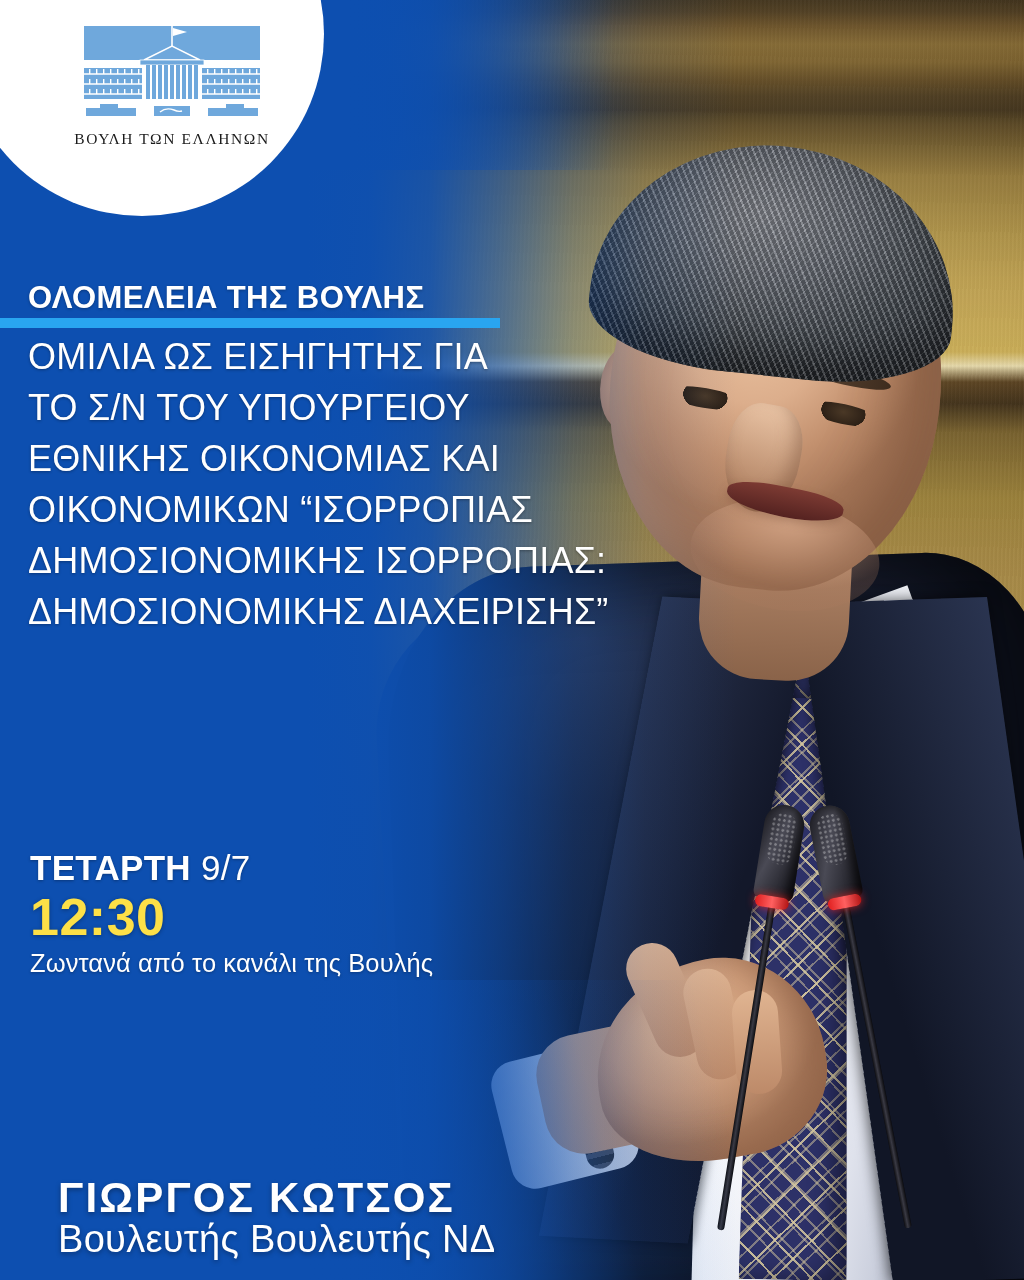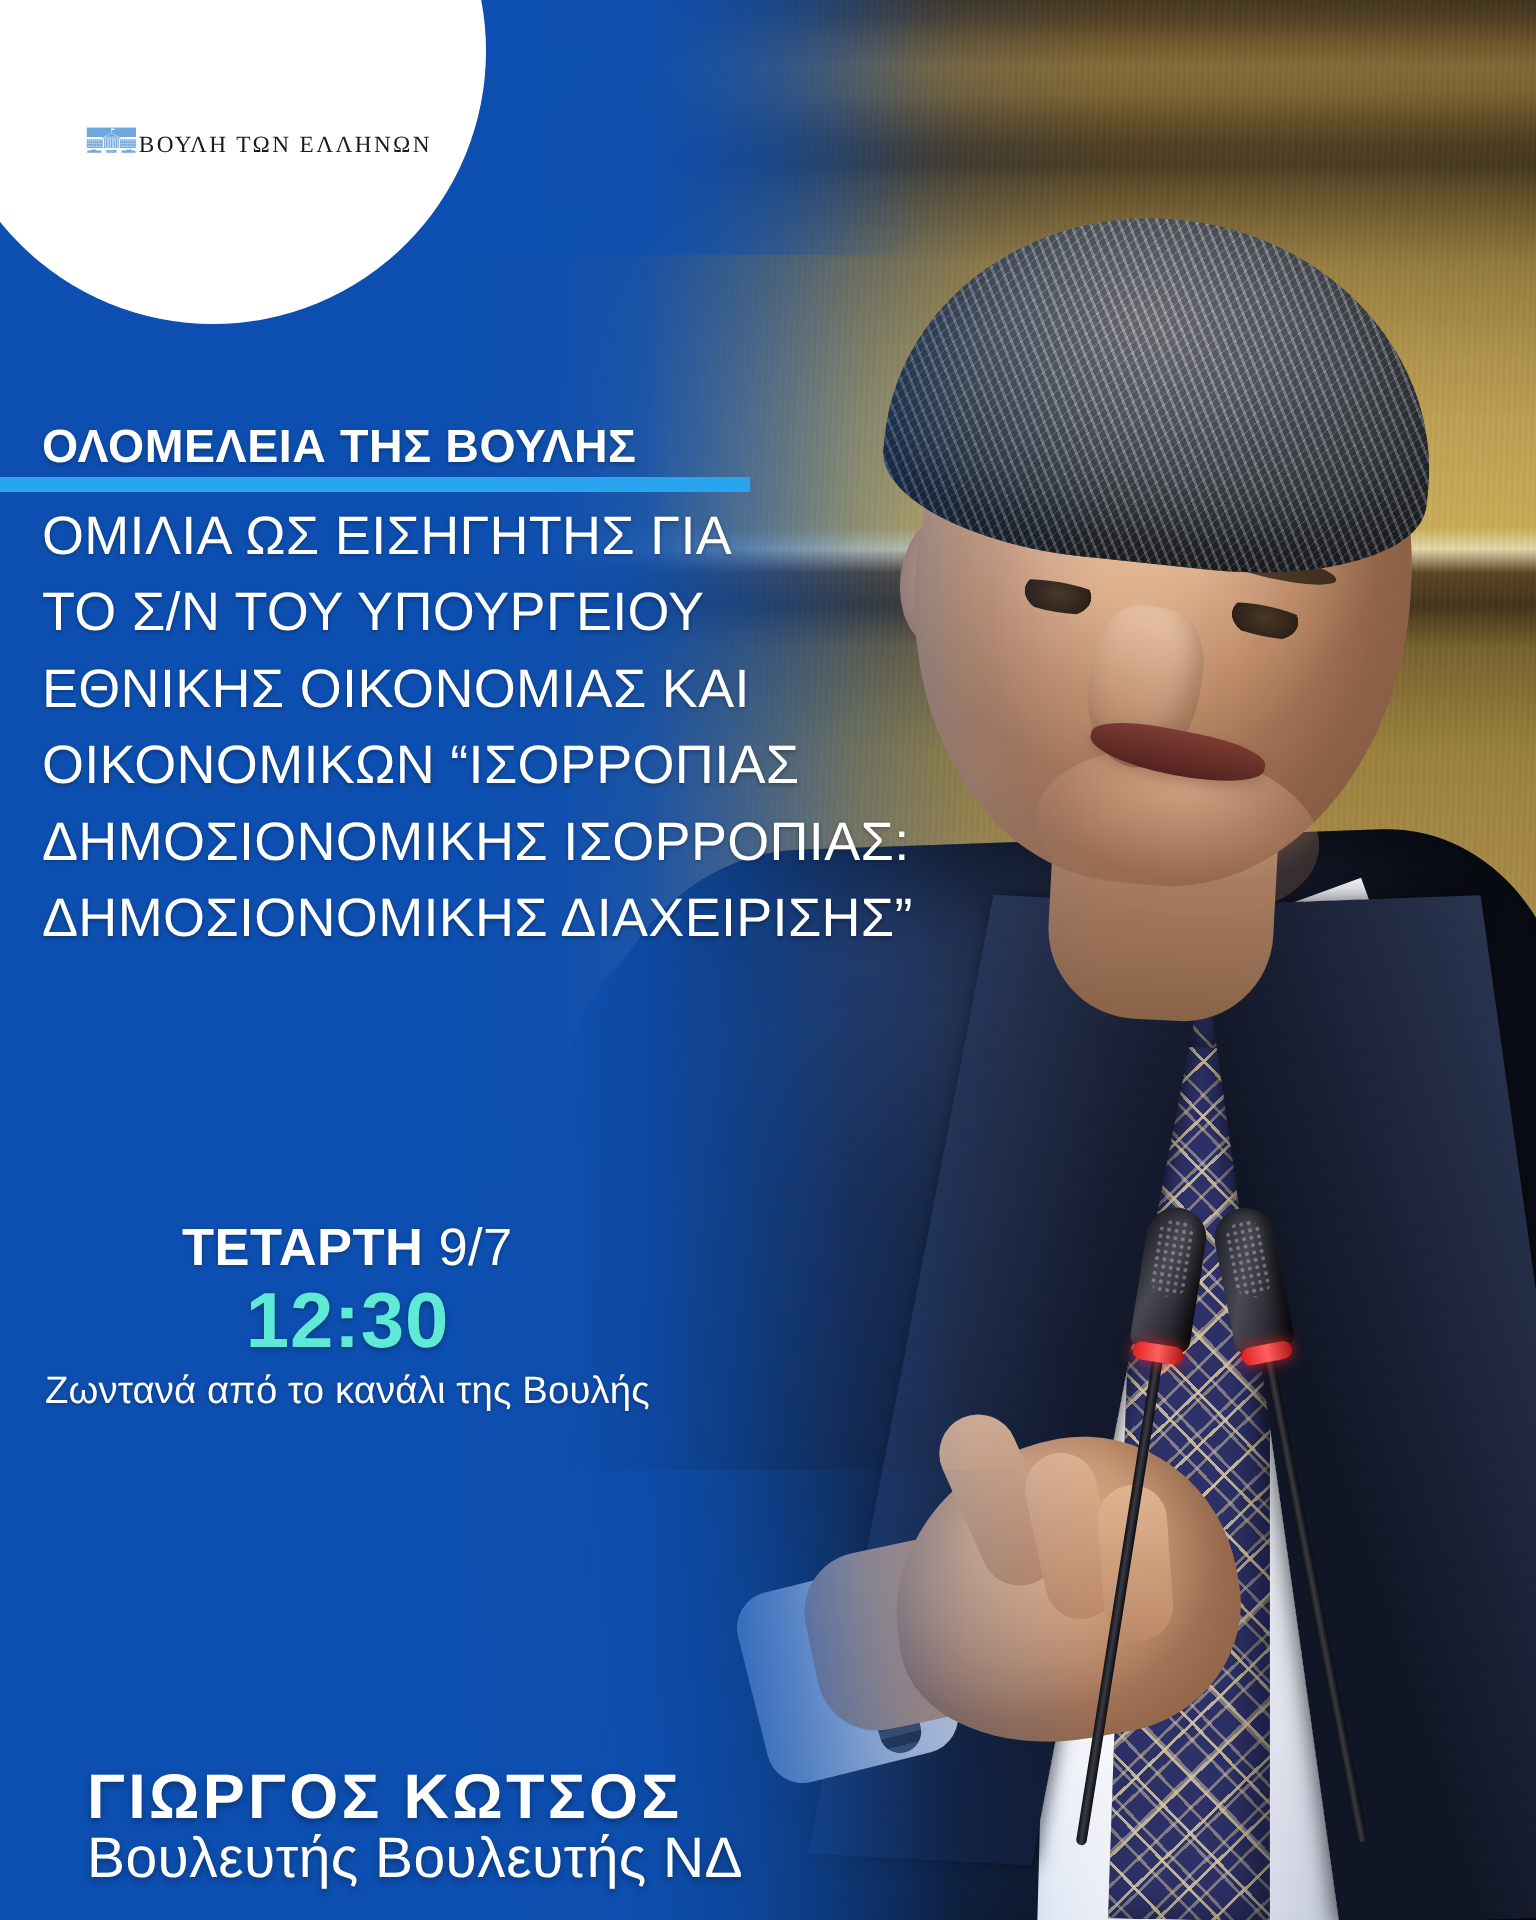--- a/index.html
+++ b/index.html
@@ -341,21 +341,21 @@
     width:364px; height:364px;
     background:#ffffff;
     border-radius:50%;
     z-index:6;
   }
   .logo-inner{
     position:absolute;
     left:56px; top:24px;
     width:232px; height:140px;
     z-index:7;
-    display:flex; align-items:center;
+    display:flex; flex-direction:column; align-items:center;
   }
   .logo-svg{display:block;}
   .logo-caption{
     margin-top:6px;
     font-family:"Liberation Serif", serif;
     font-size:15.5px;
     letter-spacing:1.6px;
     color:#1b1b1b;
     white-space:nowrap;
   }
@@ -387,29 +387,29 @@
     width:640px;
     font-size:36px;
     font-weight:normal;
     color:#ffffff;
     line-height:1.415;
     letter-spacing:.2px;
     text-shadow:0 1px 3px rgba(0,0,0,.32);
   }
   .subhead div{white-space:nowrap;}
 
-  .when{position:absolute; left:30px; top:812px;text-align:center;}
+  .when{position:absolute; left:30px; top:848px;}
   .when-day{
     font-size:35px; color:#fff; letter-spacing:.3px;
     text-shadow:0 1px 3px rgba(0,0,0,.30);
   }
   .when-day b{font-weight:bold;}
   .when-day span.date{font-weight:normal;}
   .when-time{
-    font-size:52px; font-weight:bold; color:#5eead4;
+    font-size:52px; font-weight:bold; color:#fde047;
     line-height:1.05; margin-top:2px; letter-spacing:.5px;
     text-shadow:0 1px 4px rgba(0,0,0,.32);
   }
   .when-live{
     font-size:25.5px; color:#fff; margin-top:4px; letter-spacing:.1px;
     text-shadow:0 1px 3px rgba(0,0,0,.30);
   }
 
   .who{position:absolute; left:58px; top:1176px;}
   .who-name{

